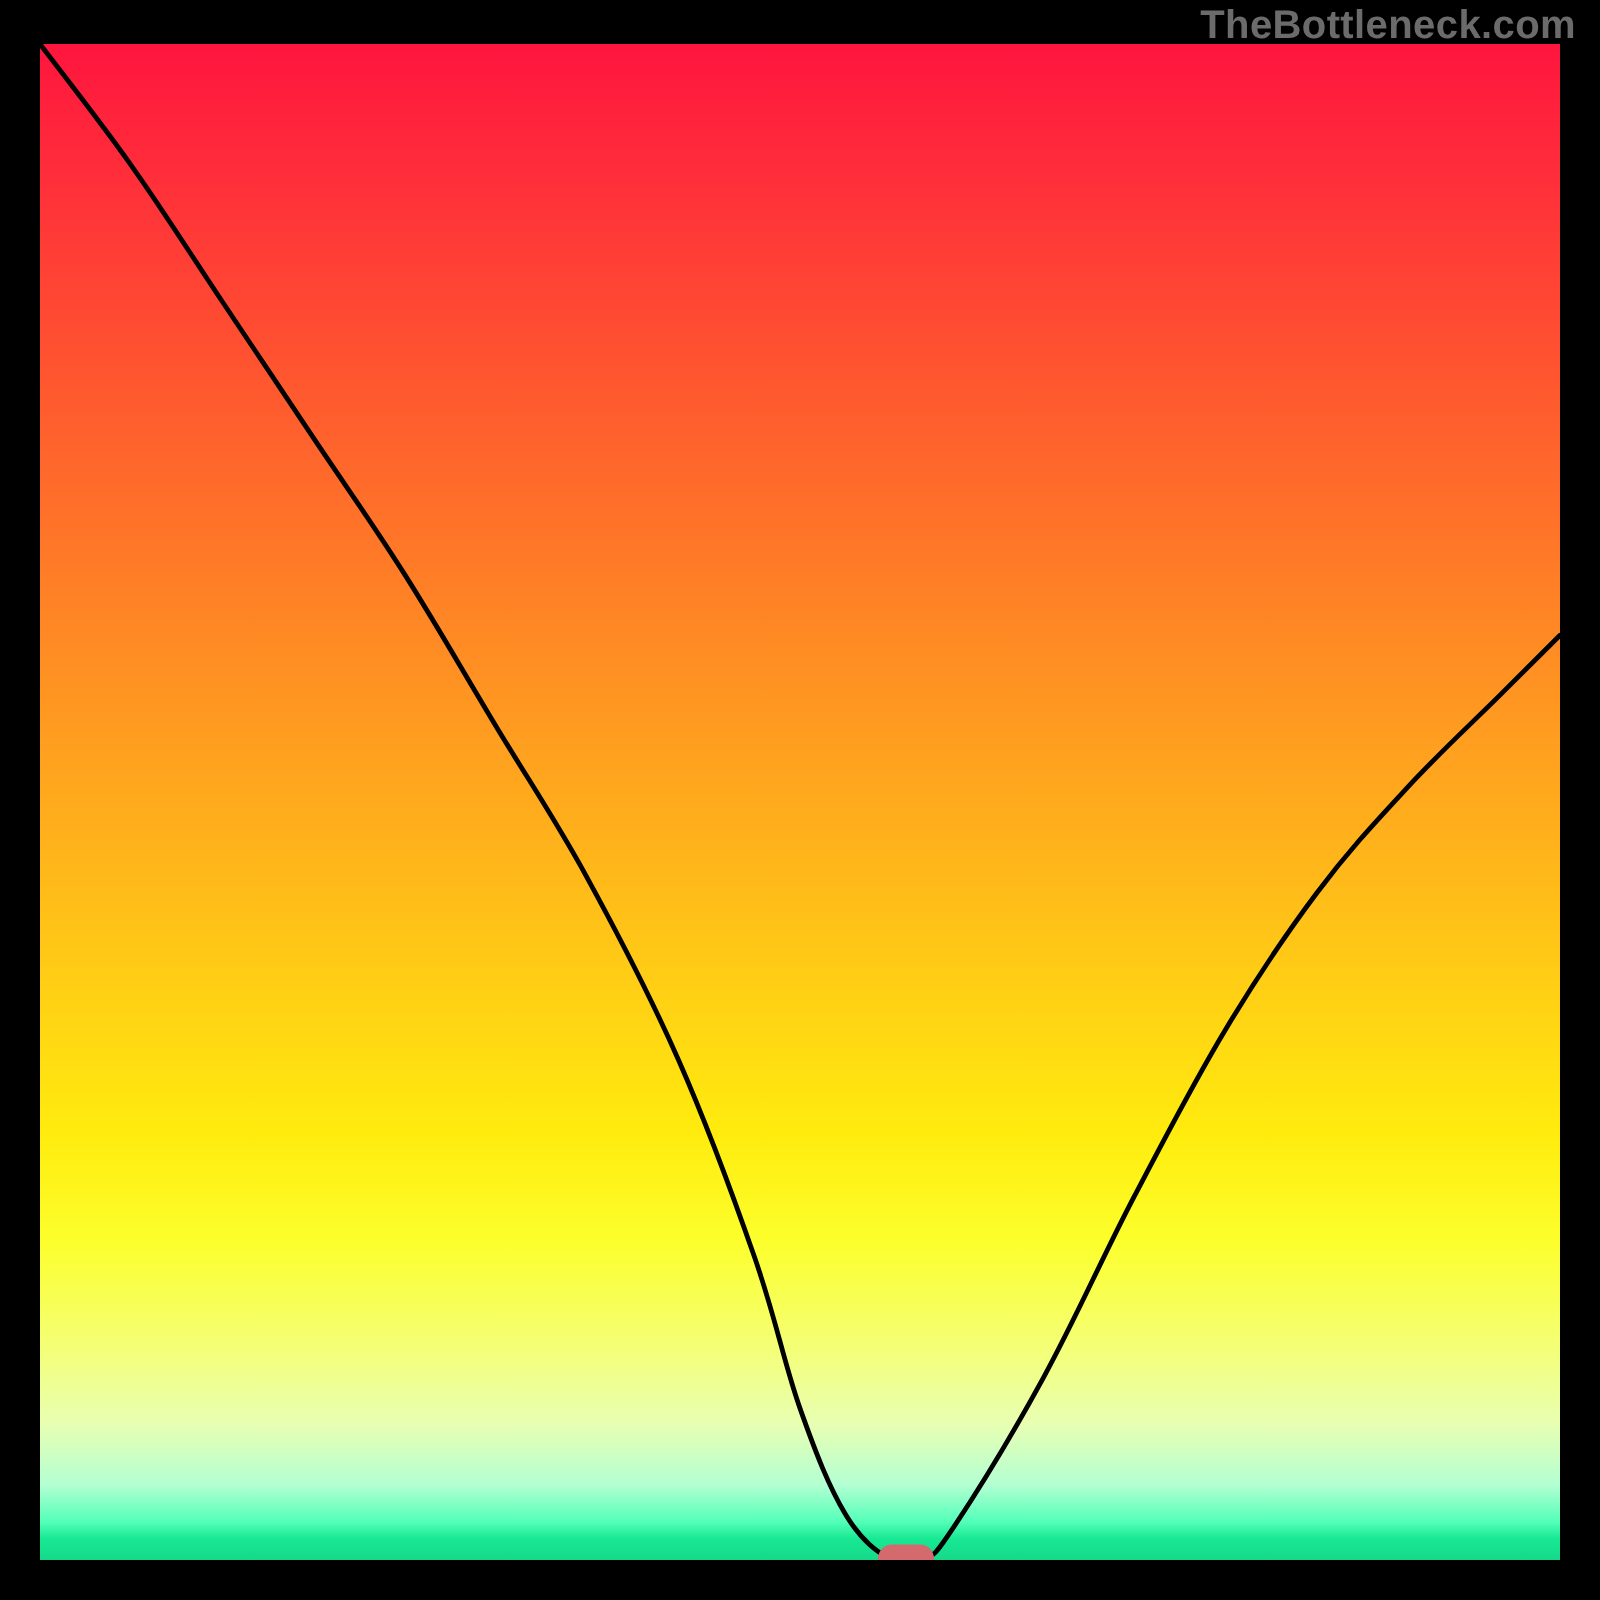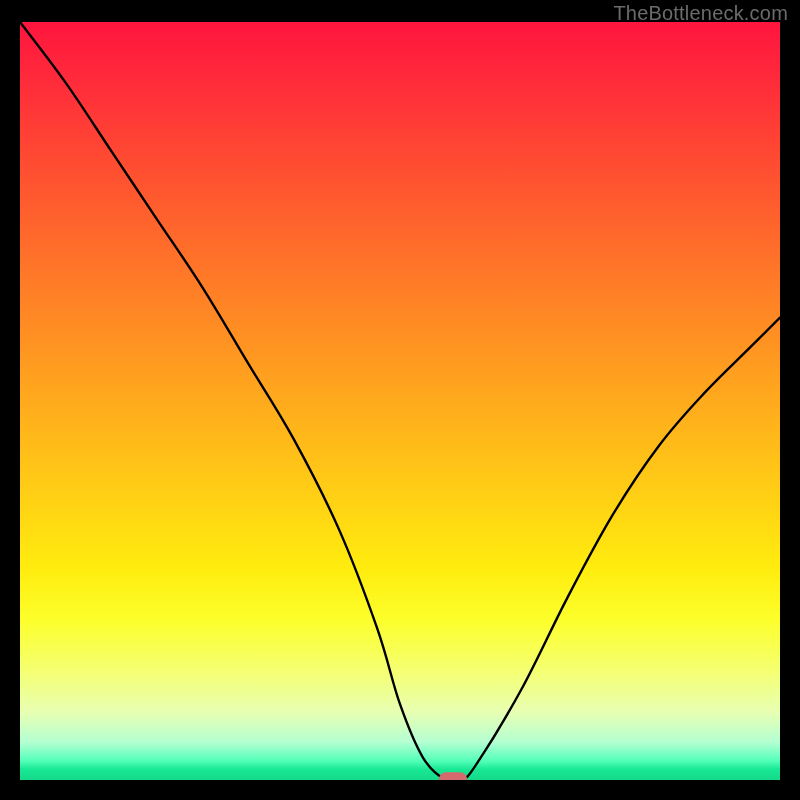--- a/index.html
+++ b/index.html
@@ -16,21 +16,21 @@
     width: 800px;
     height: 800px;
     background: #000;
   }
   .watermark {
     position: absolute;
     top: 2px;
     right: 12px;
     color: #6b6b6b;
     font-size: 20px;
-    font-weight: 400;
+    font-weight: 700;
     z-index: 5;
     letter-spacing: 0.2px;
   }
   .plot-area {
     position: absolute;
     left: 20px;
     top: 22px;
     width: 760px;
     height: 758px;
     background: linear-gradient(to bottom,

